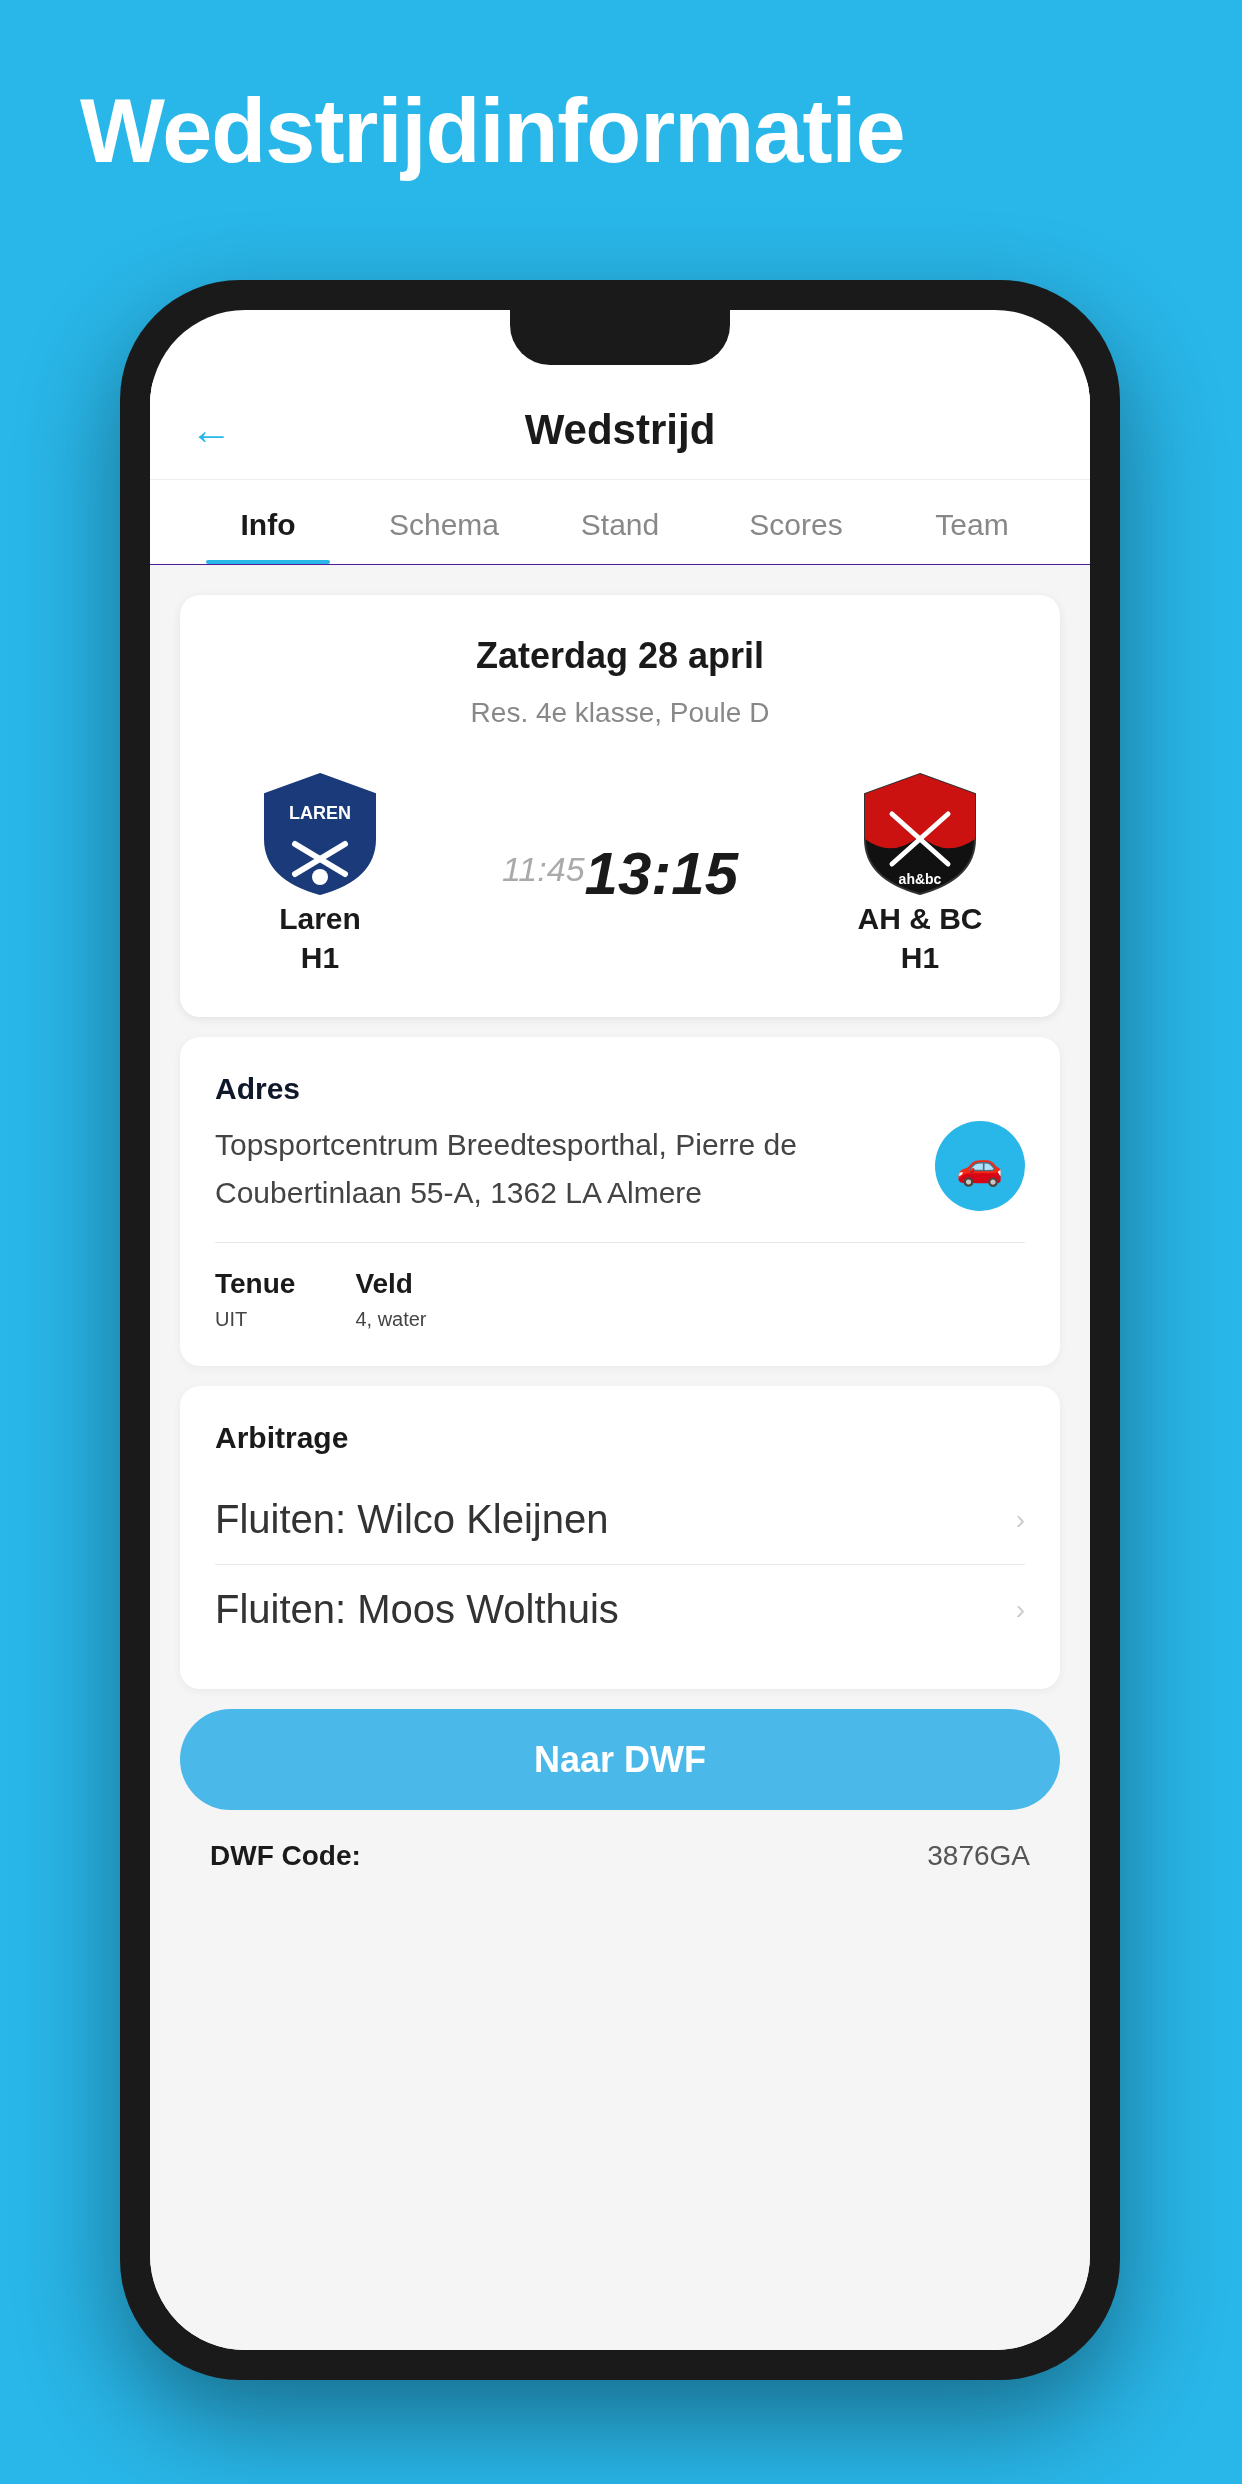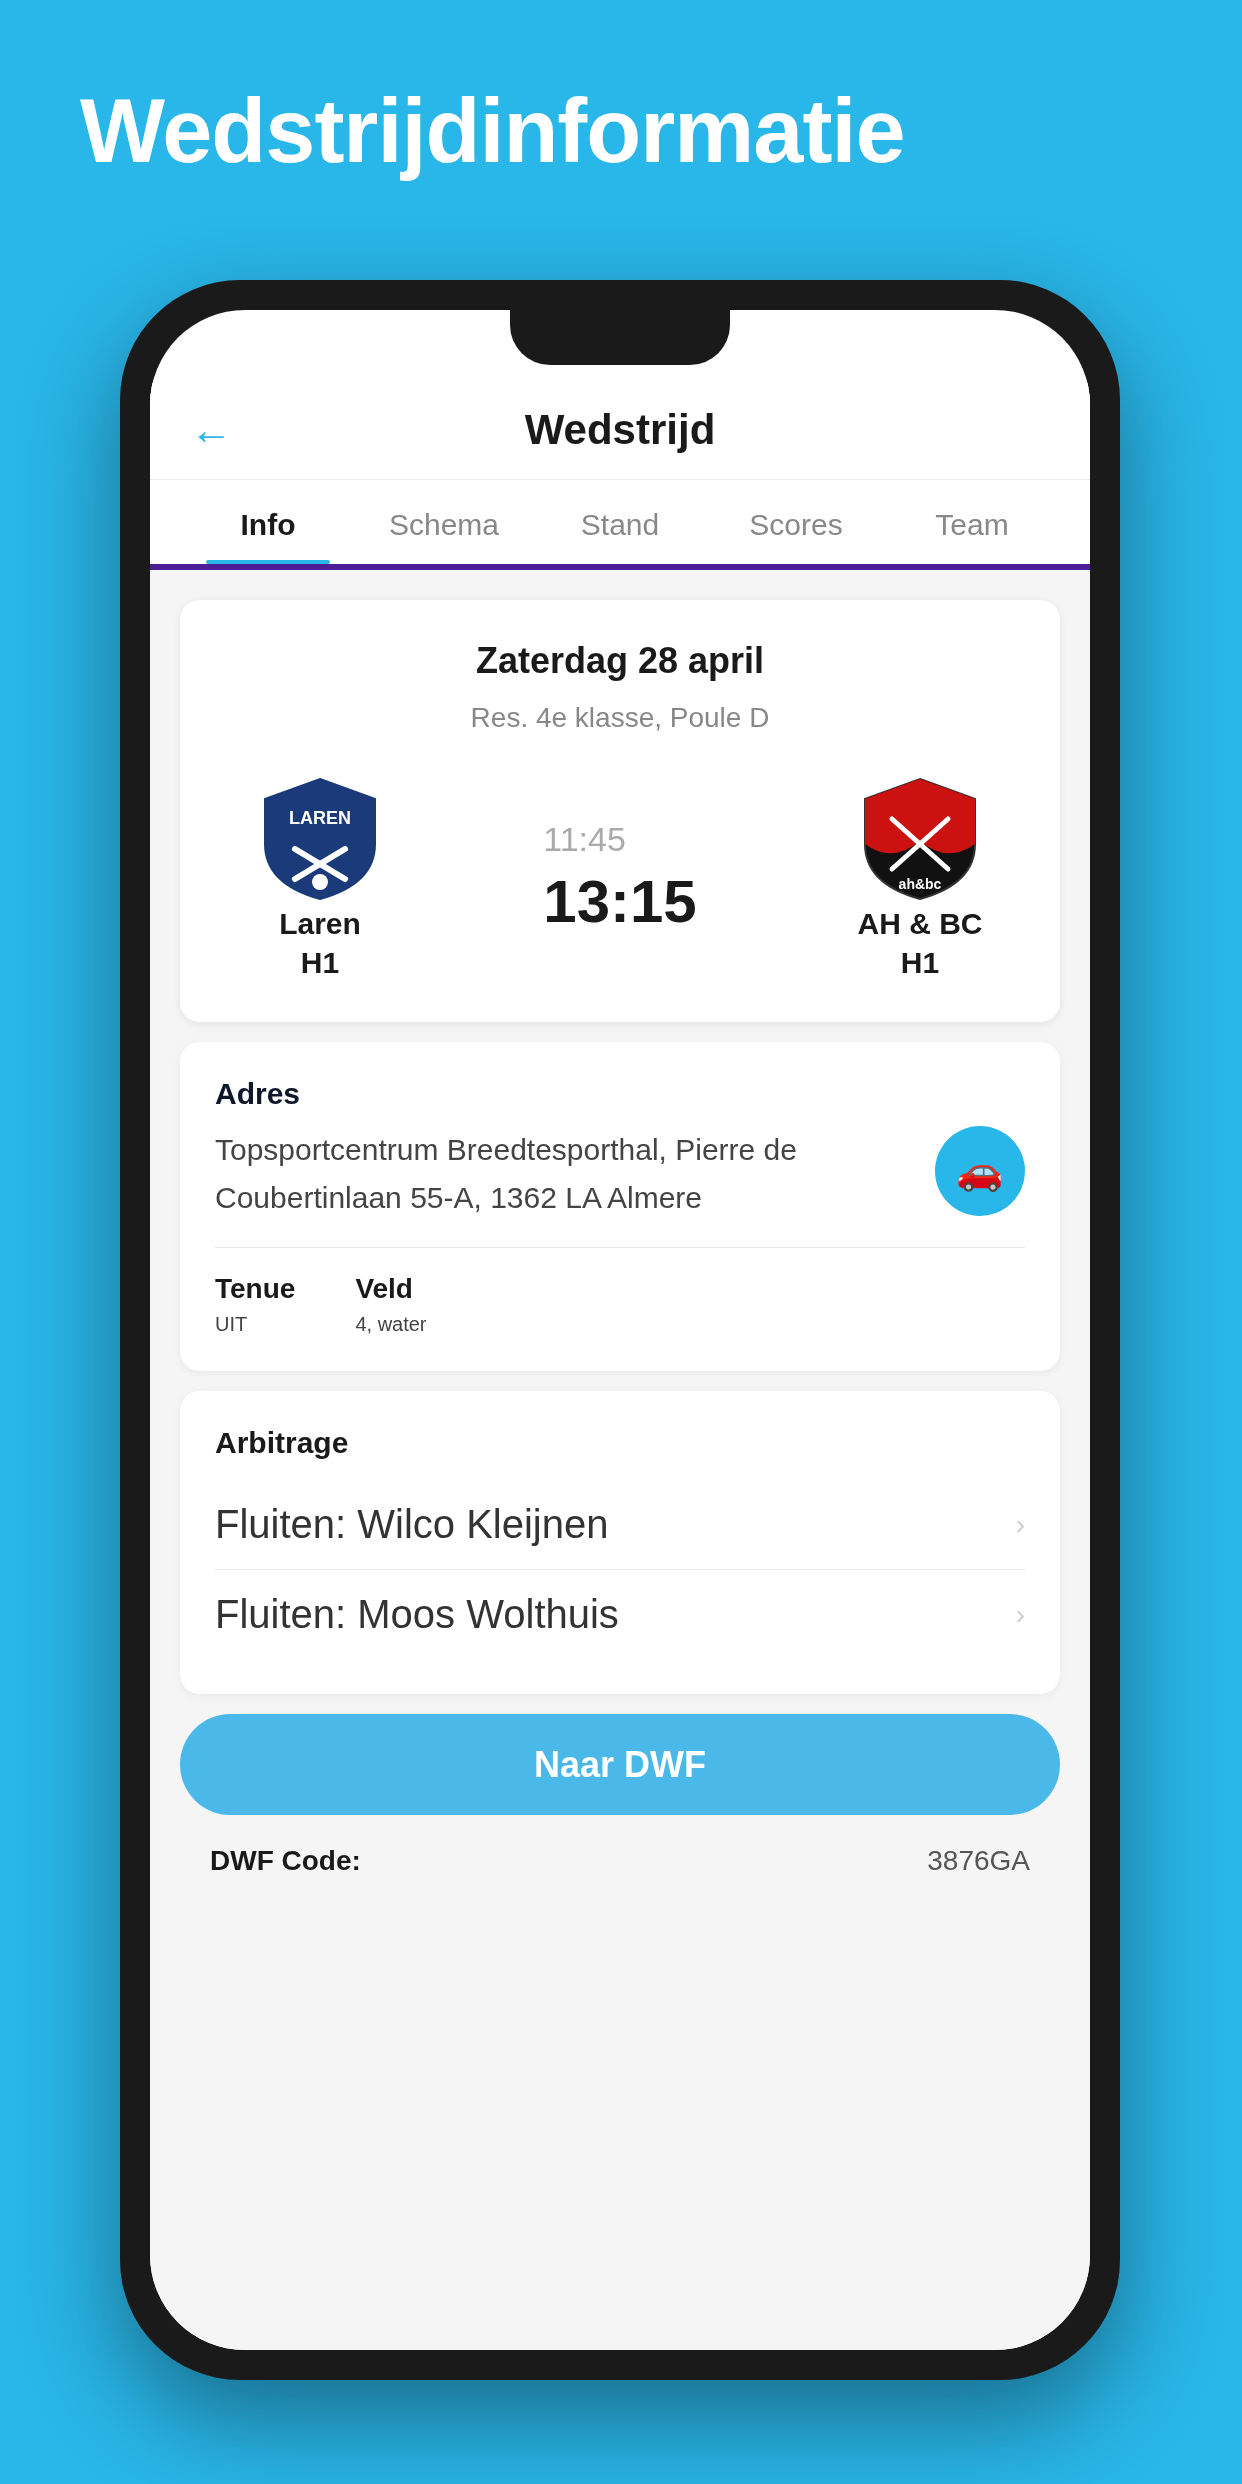--- a/index.html
+++ b/index.html
@@ -93,21 +93,21 @@
     .header-title {
       font-size: 42px;
       font-weight: 700;
       color: #1a1a1a;
     }
 
     
     .tabs {
       background: white;
       display: flex;
-      border-bottom: 6px solid #4c1d95;
+      border-bottom: 1px solid #4c1d95;
       padding: 0 30px;
     }
 
     .tab {
       flex: 1;
       text-align: center;
       padding: 28px 10px 22px;
       font-size: 30px;
       color: #888;
       position: relative;
@@ -170,22 +170,22 @@
     .team-name {
       font-size: 30px;
       font-weight: 600;
       color: #1a1a1a;
       text-align: center;
       line-height: 1.3;
     }
 
     .score-block {
       display: flex;
-      flex-direction: column;
-      align-items: flex-start;
+      align-items: center;
+      font-style: italic;
     }
 
     .score-time {
       font-size: 34px;
       color: #aaa;
       margin-bottom: 8px;
     }
 
     .score-main {
       font-size: 60px;

